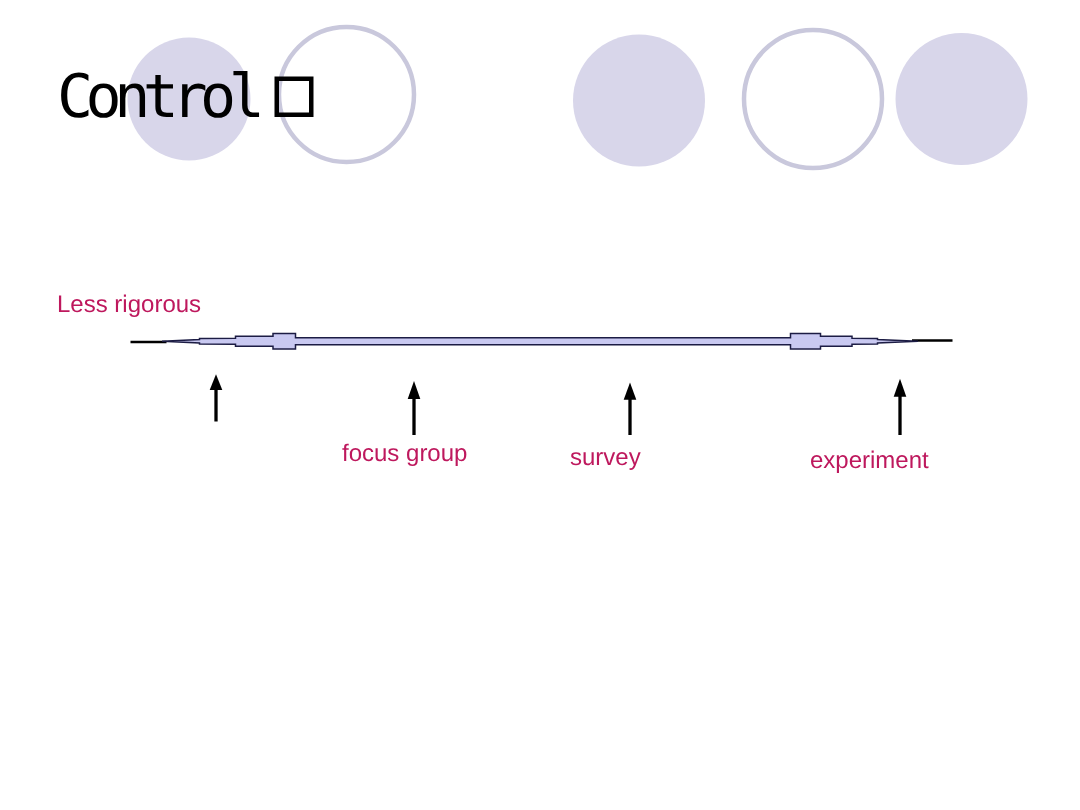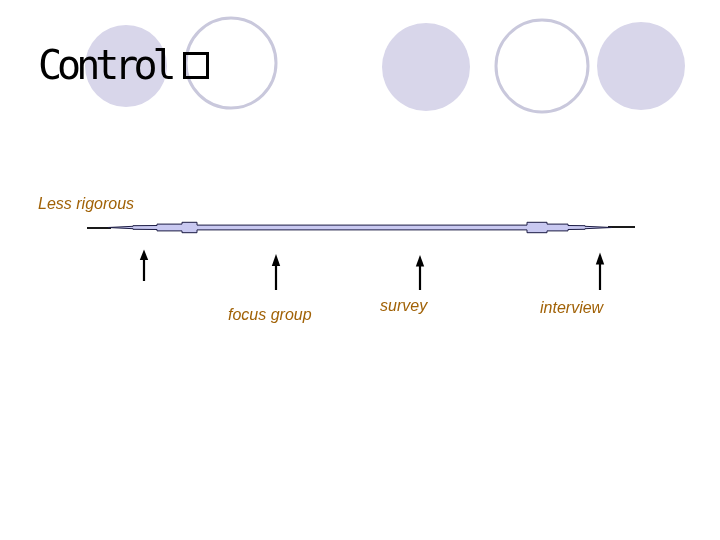--- a/index.html
+++ b/index.html
@@ -33,28 +33,27 @@
     width: 20px;
     height: 21px;
     border: 3px solid #000000;
     margin-left: 11px;
     letter-spacing: 0;
   }
   .label {
     position: absolute;
     font-size: 16px;
     line-height: 18px;
-    color: #a16207;
+    color: #be185d;
     white-space: nowrap;
-    font-style: italic;
   }
   .lbl-less       { left: 38px;  top: 195px; }
   .lbl-most       { left: 552px; top: 195px; }
   .lbl-method-0   { left: 38px;  top: 292px; }
-  .lbl-method-1   { left: 228px; top: 306px; text-align: right; }
+  .lbl-method-1   { left: 228px; top: 294px; text-align: right; }
   .lbl-method-2   { left: 380px; top: 297px; }
   .lbl-method-3   { left: 540px; top: 299px; }
 </style>
 </head>
 <body>
 
 <div class="slide">
 
   <svg class="gfx" viewBox="0 0 720 540" xmlns="http://www.w3.org/2000/svg">
 
@@ -87,15 +86,15 @@
   </svg>
 
   <div class="title">
     <span>Control</span><span class="tofu"></span>
   </div>
 
   <div class="label lbl-less">Less rigorous</div>
 
   <div class="label lbl-method-1">focus group</div>
   <div class="label lbl-method-2">survey</div>
-  <div class="label lbl-method-3">interview</div>
+  <div class="label lbl-method-3">experiment</div>
 
 </div>
 
 </body></html>

